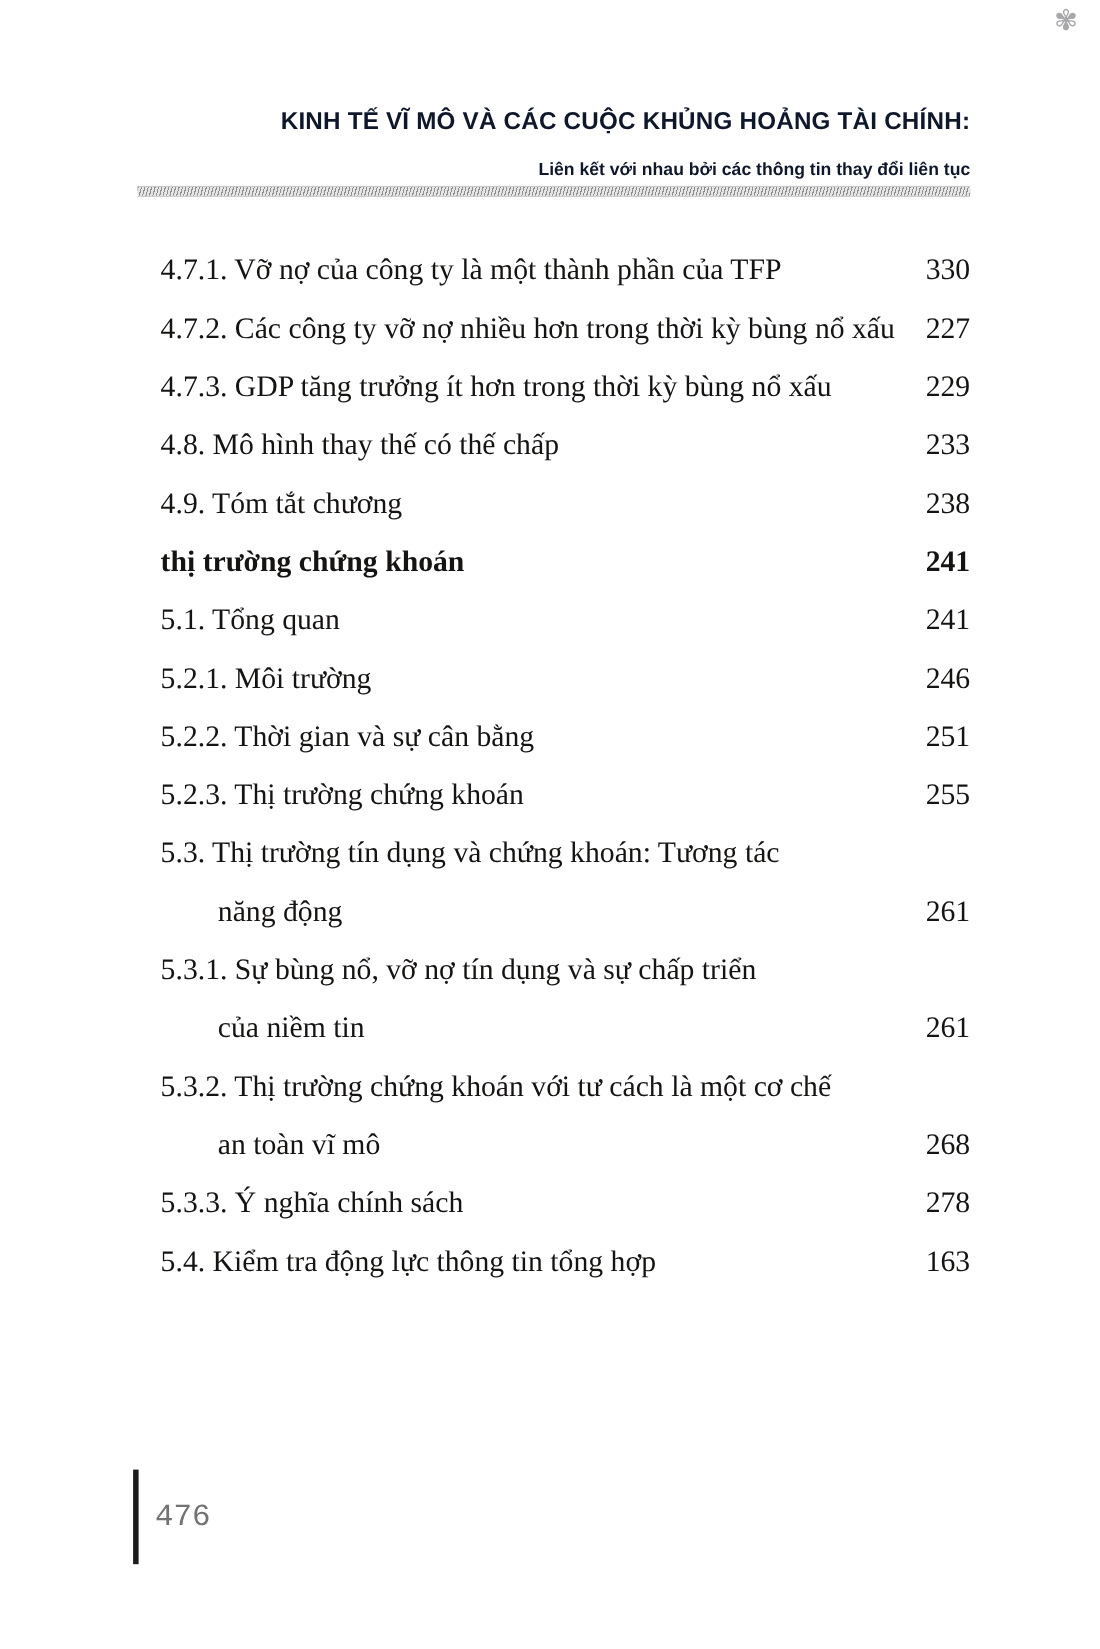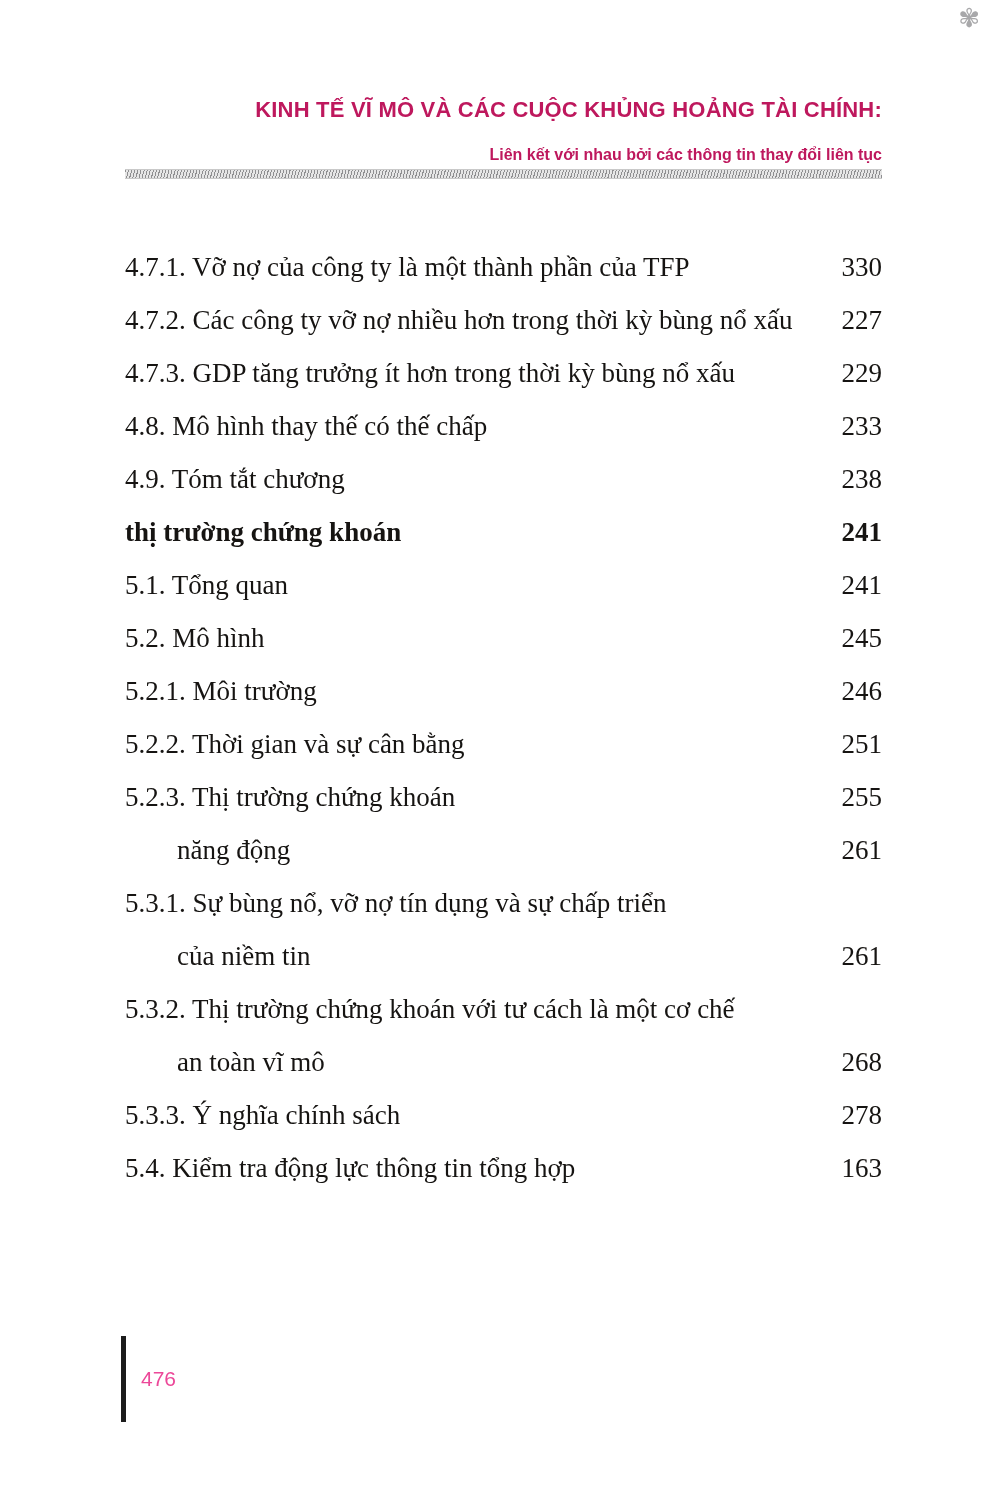--- a/index.html
+++ b/index.html
@@ -24,21 +24,21 @@
     line-height: 1;
   }
   .header {
     position: absolute;
     top: 96px;
     left: 125px;
     width: 757px;
     text-align: right;
     font-family: "Liberation Sans", sans-serif;
     font-weight: bold;
-    color: #be185d;
+    color: #0f172a;
   }
   .header-line1 {
     font-size: 22px;
     letter-spacing: 0.2px;
     line-height: 1.3;
   }
   .header-line2 {
     font-size: 16px;
     line-height: 1.3;
     margin-top: 20px;
@@ -63,22 +63,23 @@
     color: #161412;
   }
   .toc-entry { }
   .toc-entry.bold .toc-text,
   .toc-entry.bold .toc-page {
     font-weight: bold;
   }
   .toc-line {
     height: 53px;
     display: flex;
-    align-items: flex-end;
+    align-items: flex-start;
     justify-content: space-between;
+    margin-left: 21px;
   }
   .toc-text {
     white-space: nowrap;
   }
   .toc-text.indent {
     padding-left: 52px;
   }
   .toc-page {
     margin-left: 20px;
     white-space: nowrap;
@@ -91,23 +92,23 @@
     display: flex;
     align-items: center;
   }
   .footer-bar {
     width: 5px;
     height: 86px;
     background: #1c1c1c;
     margin-right: 15px;
   }
   .footer-page {
-    font-family: Liberation Sans, sans-serif;
-    font-size: 21px;
-    color: #ec4899;
+    font-family: Liberation Mono, monospace;
+    font-size: 28px;
+    color: #737373;
   }
 </style>
 </head>
 <body>
 
 <div class="page">
 
   <div class="corner-glyph">✾</div>
 
   <div class="header">
@@ -155,43 +156,40 @@
         </div>
       </div>
       <div class="toc-entry">
         <div class="toc-line">
           <span class="toc-text">5.1. Tổng quan</span>
           <span class="toc-page">241</span>
         </div>
       </div>
       <div class="toc-entry">
         <div class="toc-line">
-          <span class="toc-text">5.2. Mô hình</span>
-          <span class="toc-page">245</span>
-        </div>
-      </div>
-      <div class="toc-entry">
-        <div class="toc-line">
           <span class="toc-text">5.2.1. Môi trường</span>
           <span class="toc-page">246</span>
         </div>
       </div>
       <div class="toc-entry">
         <div class="toc-line">
           <span class="toc-text">5.2.2. Thời gian và sự cân bằng</span>
           <span class="toc-page">251</span>
         </div>
       </div>
       <div class="toc-entry">
         <div class="toc-line">
           <span class="toc-text">5.2.3. Thị trường chứng khoán</span>
           <span class="toc-page">255</span>
         </div>
       </div>
       <div class="toc-entry">
+        <div class="toc-line">
+          <span class="toc-text">5.3. Thị trường tín dụng và chứng khoán: Tương tác</span>
+        </div>
         <div class="toc-line">
           <span class="toc-text indent">năng động</span>
           <span class="toc-page">261</span>
         </div>
       </div>
       <div class="toc-entry">
         <div class="toc-line">
           <span class="toc-text">5.3.1. Sự bùng nổ, vỡ nợ tín dụng và sự chấp triển</span>
         </div>
         <div class="toc-line">

